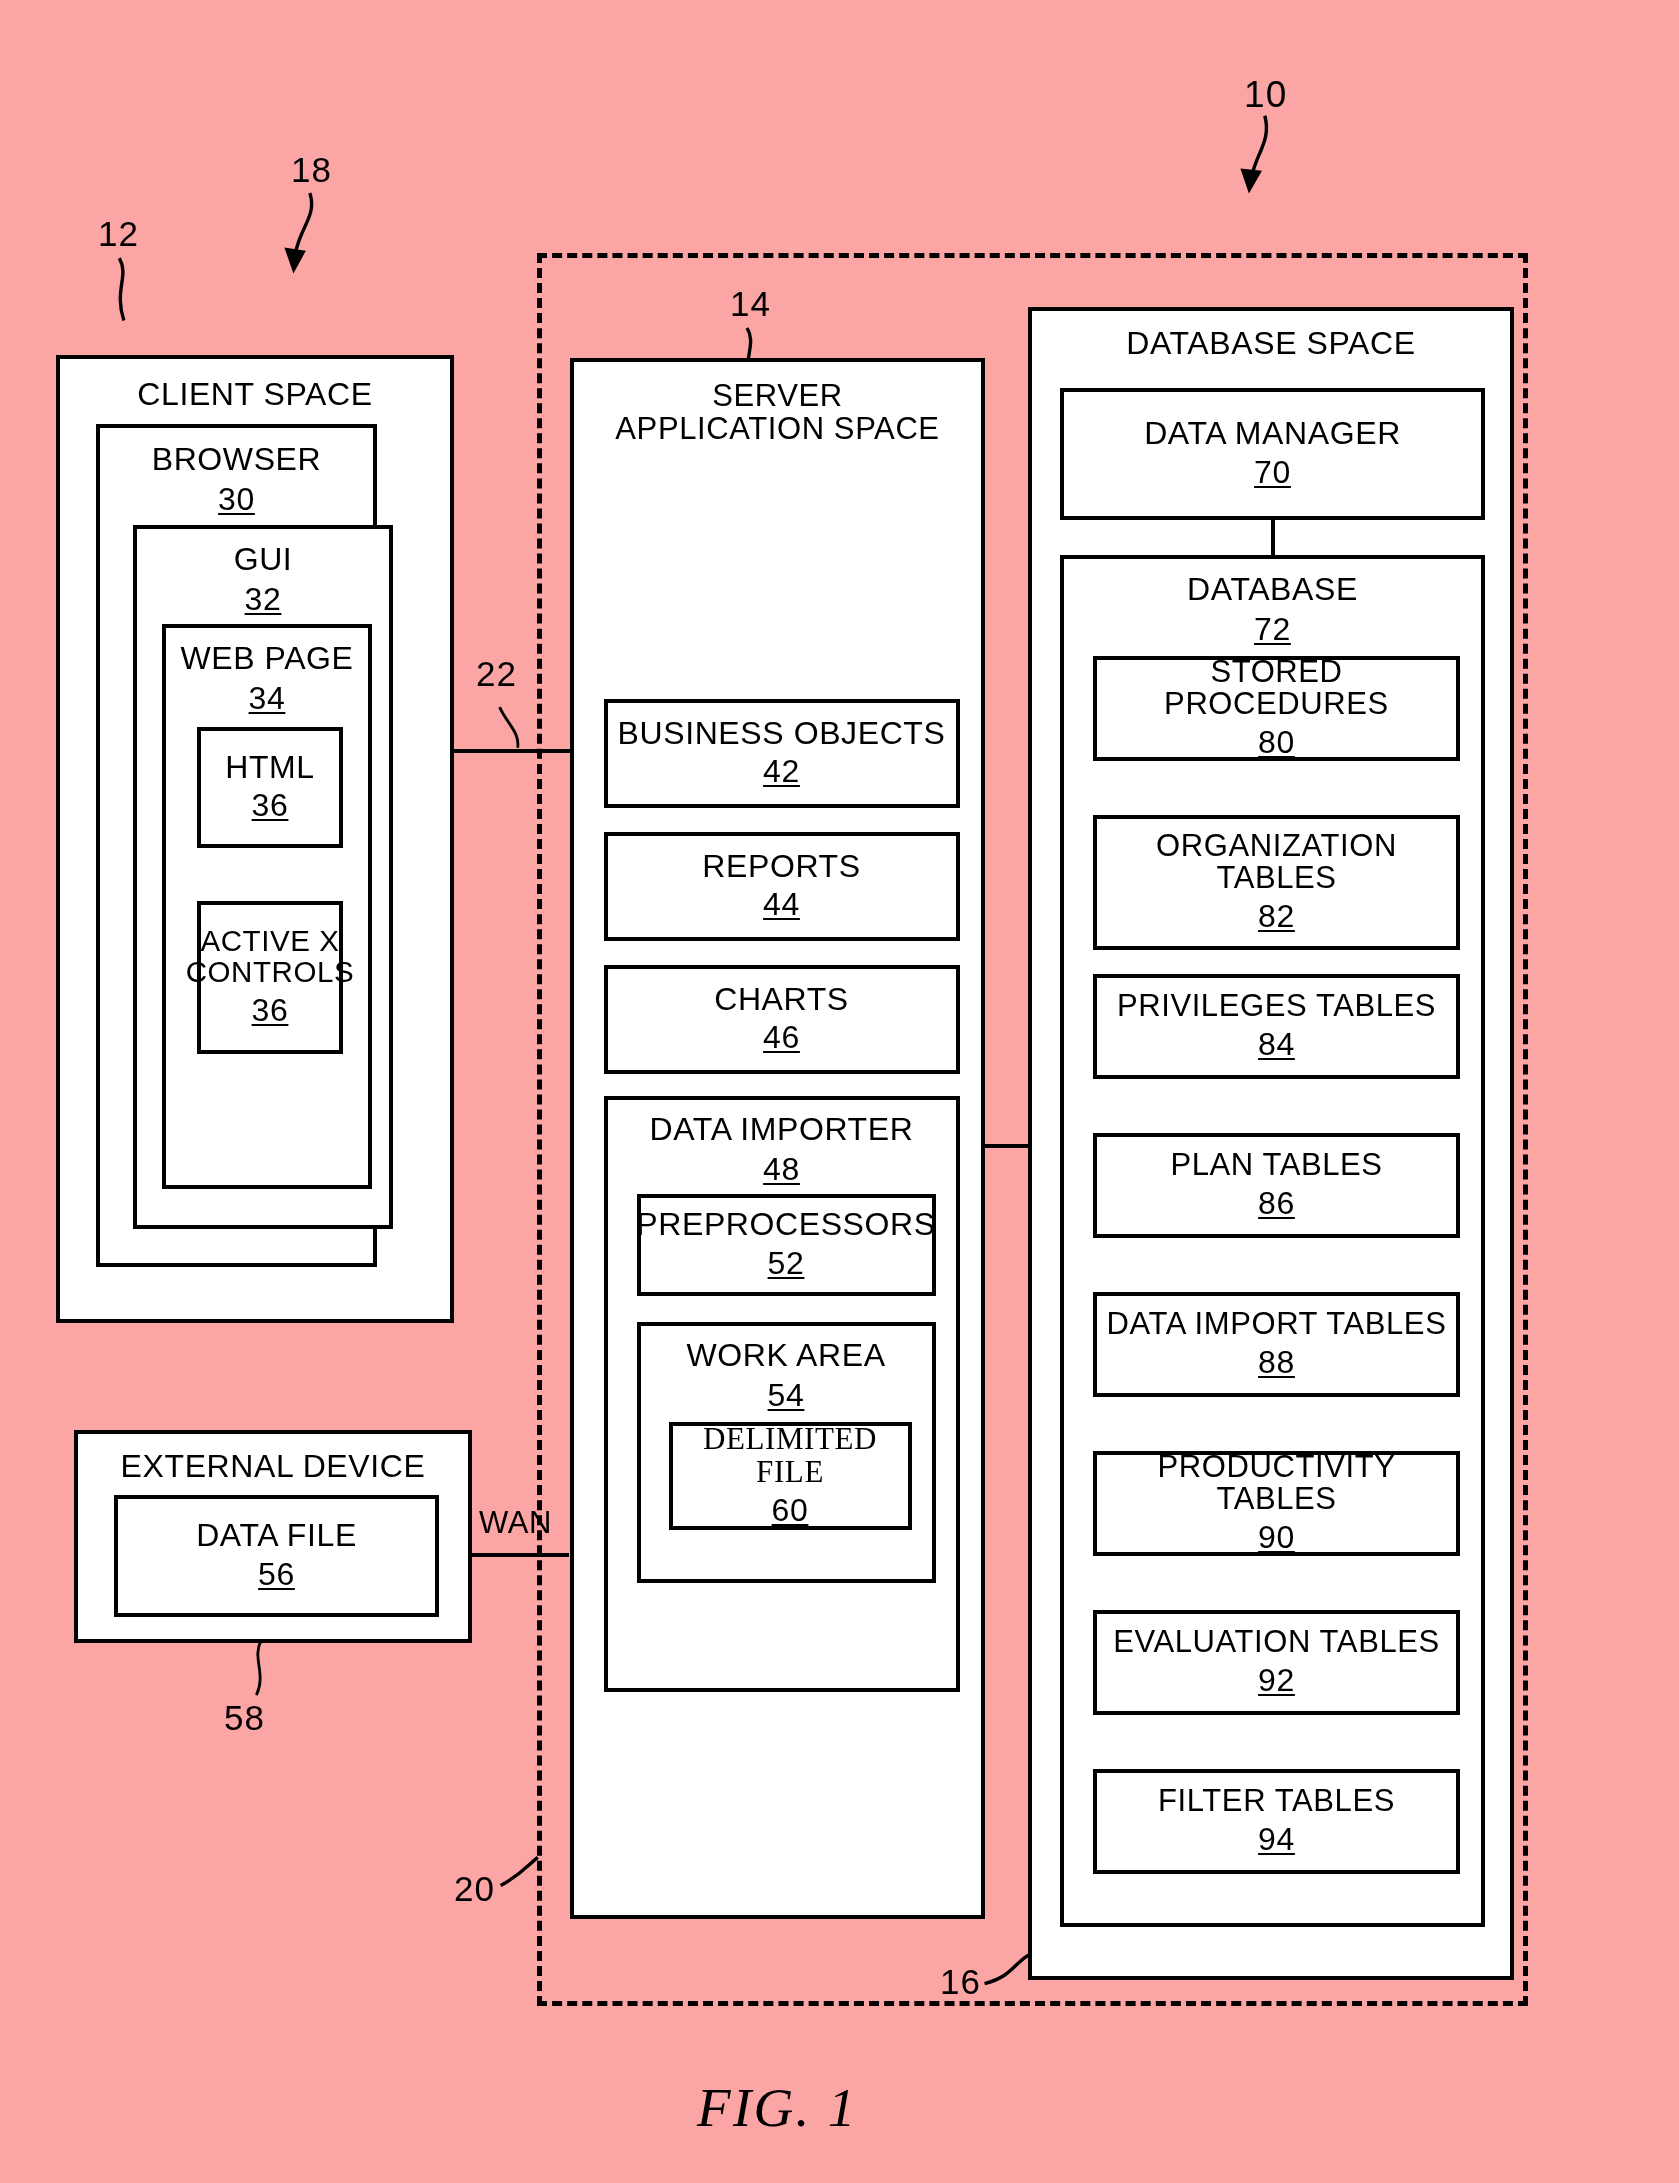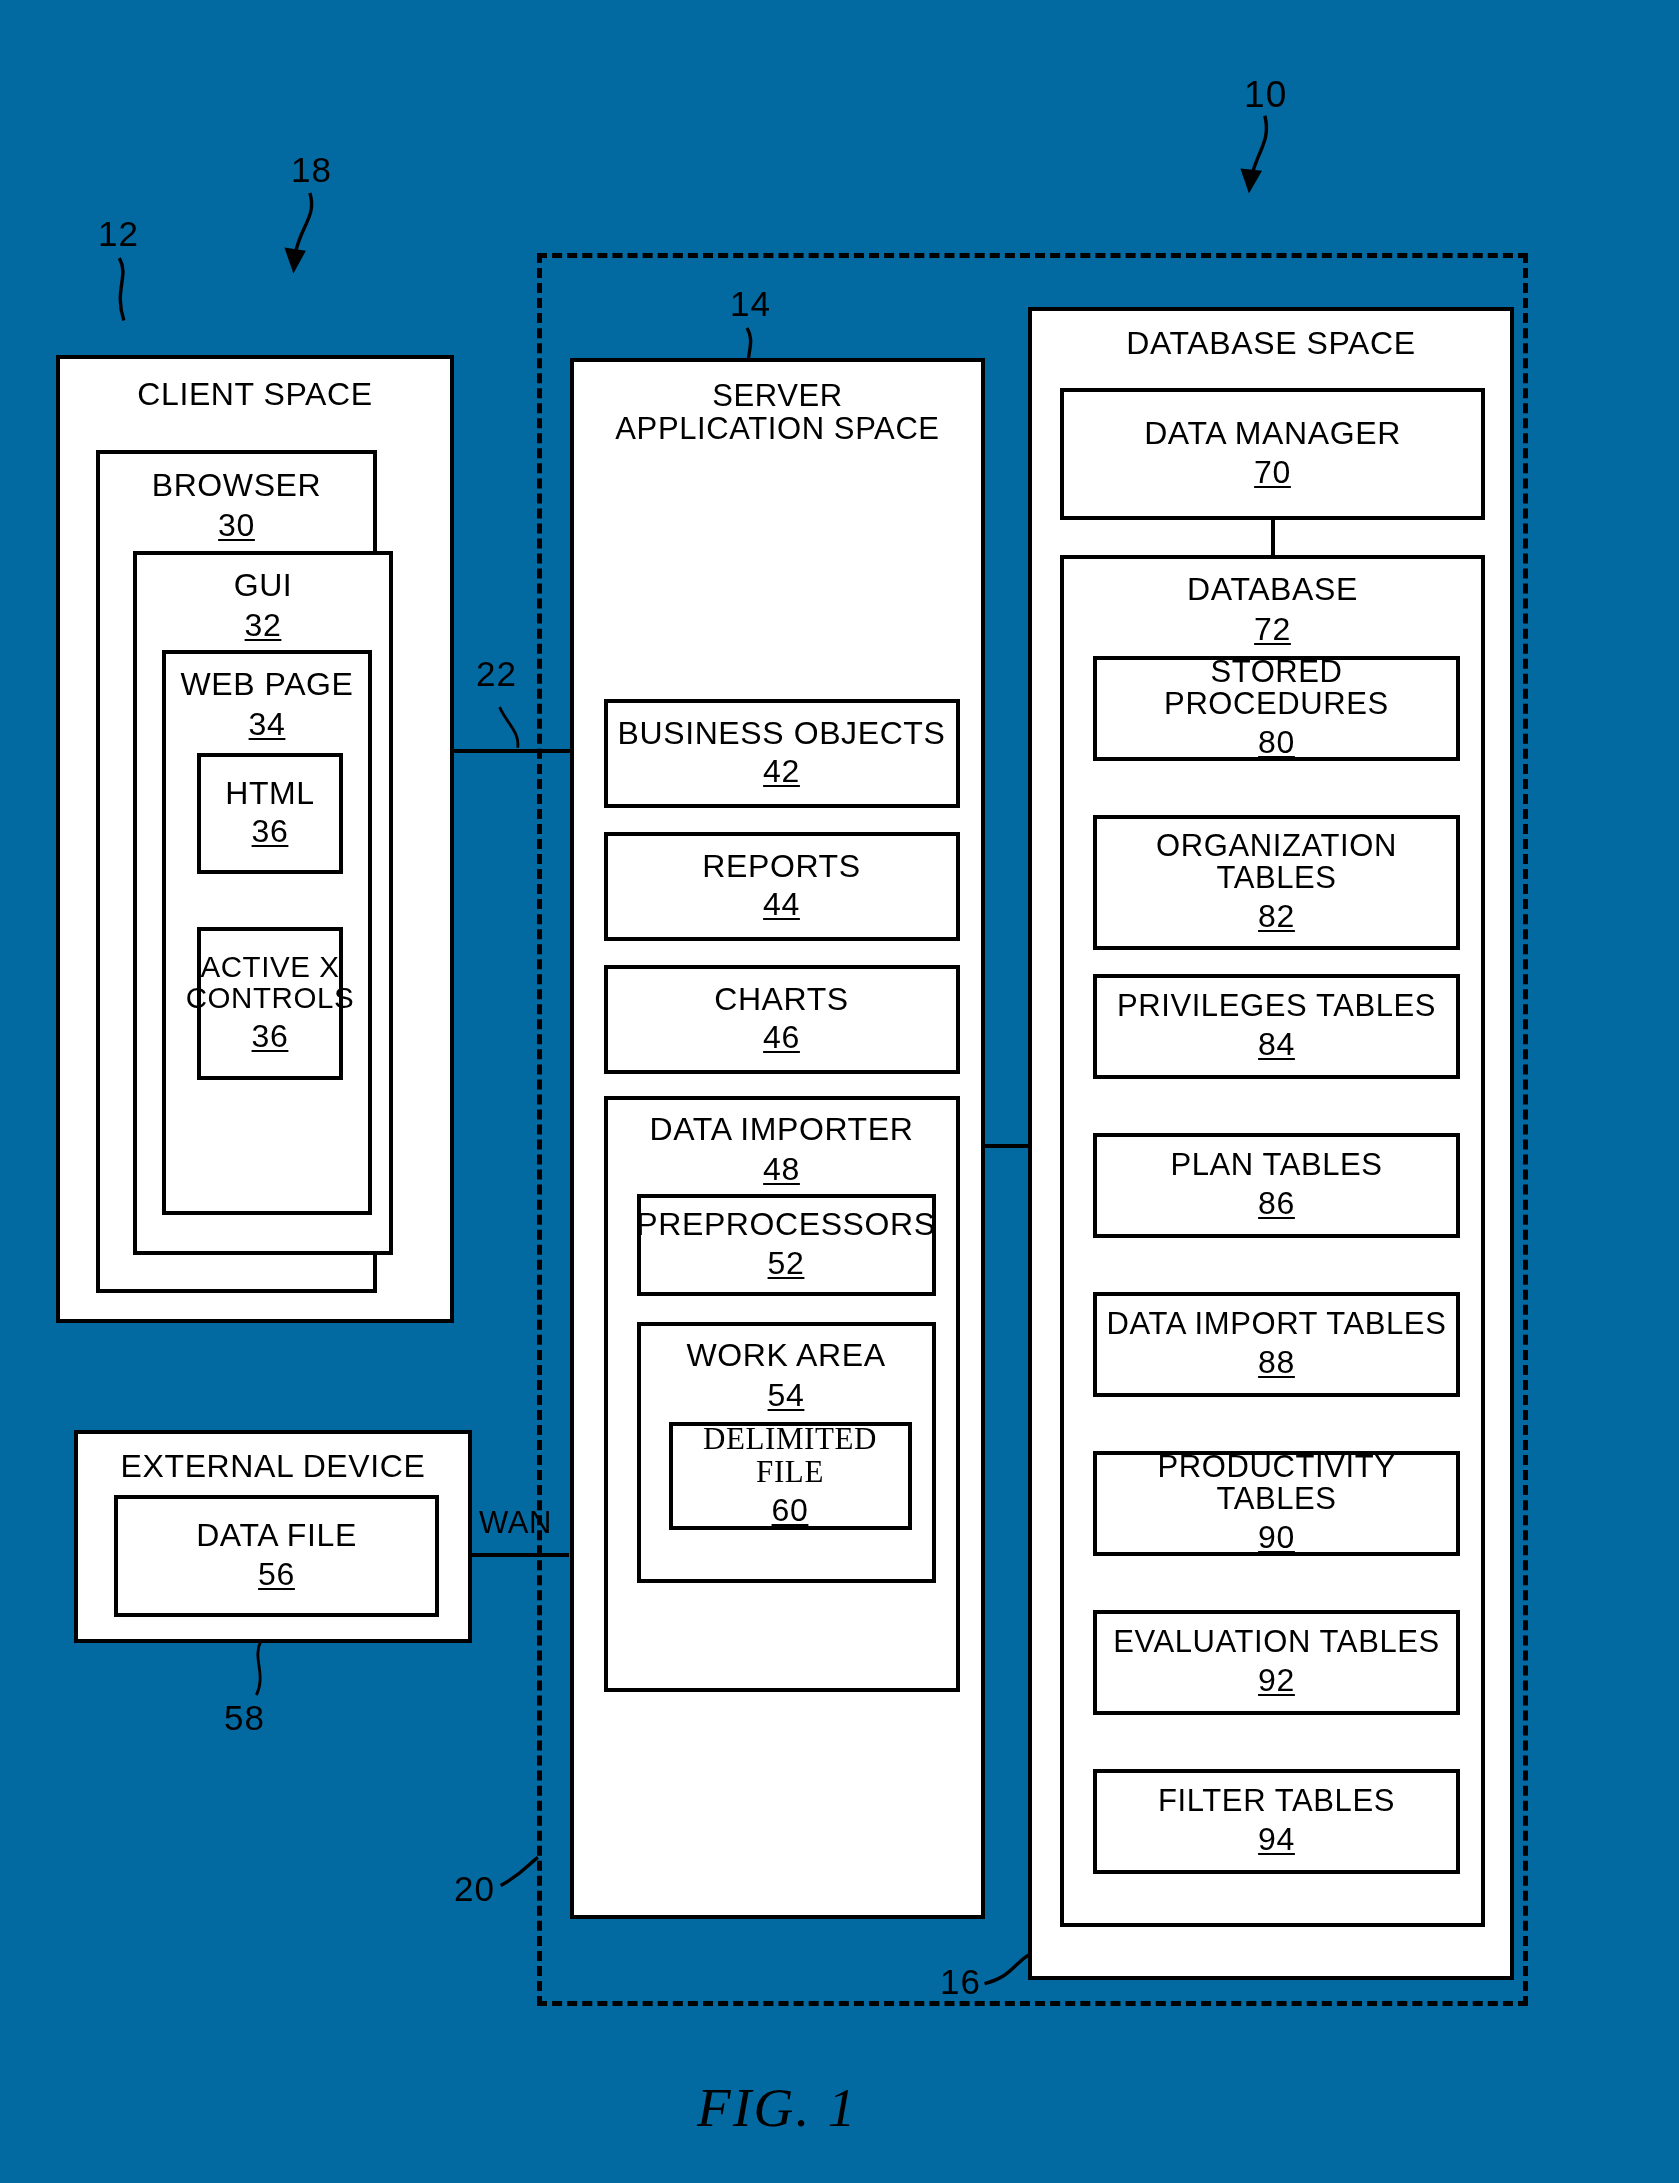--- a/index.html
+++ b/index.html
@@ -7,21 +7,21 @@
     padding: 0;
     background: #ffffff;
   }
   body {
     font-family: "Liberation Sans", sans-serif;
   }
   #figure {
     position: relative;
     width: 1679px;
     height: 2183px;
-    background: #0369a1;
+    background: #fca5a5;
     overflow: hidden;
   }
   
   .box {
     position: absolute;
     border: 4px solid #000;
     background: #fff;
     box-sizing: border-box;
     display: flex;
     flex-direction: column;
@@ -118,21 +118,21 @@
   </svg>
 
   <div class="reflabel" style="left:940px; top:1962px;">16</div>
   <svg class="leader" style="left:980px; top:1954px; width:68px; height:57px;" viewBox="0 0 120 100" width="68" height="57">
     <path d="M88,0 C62,14 56,40 8,52" stroke="#000" stroke-width="6" fill="none"></path>
   </svg>
 
   <div class="box" style="left:56px; top:355px; width:398px; height:968px;">
     <div class="title" style="font-size:32px; margin-top:19.3px;">CLIENT SPACE</div>
 
-    <div class="box" style="left:36px; top:91px; width:281px; height:843px;">
+    <div class="box" style="left:36px; top:65px; width:281px; height:843px;">
       <div class="title" style="font-size:32px; margin-top:14.8px;">BROWSER</div>
       <div class="num" style="font-size:32px; margin-top:4.5px;">30</div>
 
       <div class="box" style="left:33px; top:97px; width:260px; height:704px;">
         <div class="title" style="font-size:32px; margin-top:13.6px;">GUI</div>
         <div class="num" style="font-size:32px; margin-top:4.5px;">32</div>
 
         <div class="box" style="left:25px; top:95px; width:210px; height:565px;">
           <div class="title" style="font-size:32px; margin-top:13.6px;">WEB PAGE</div>
           <div class="num" style="font-size:32px; margin-top:4.5px;">34</div>

